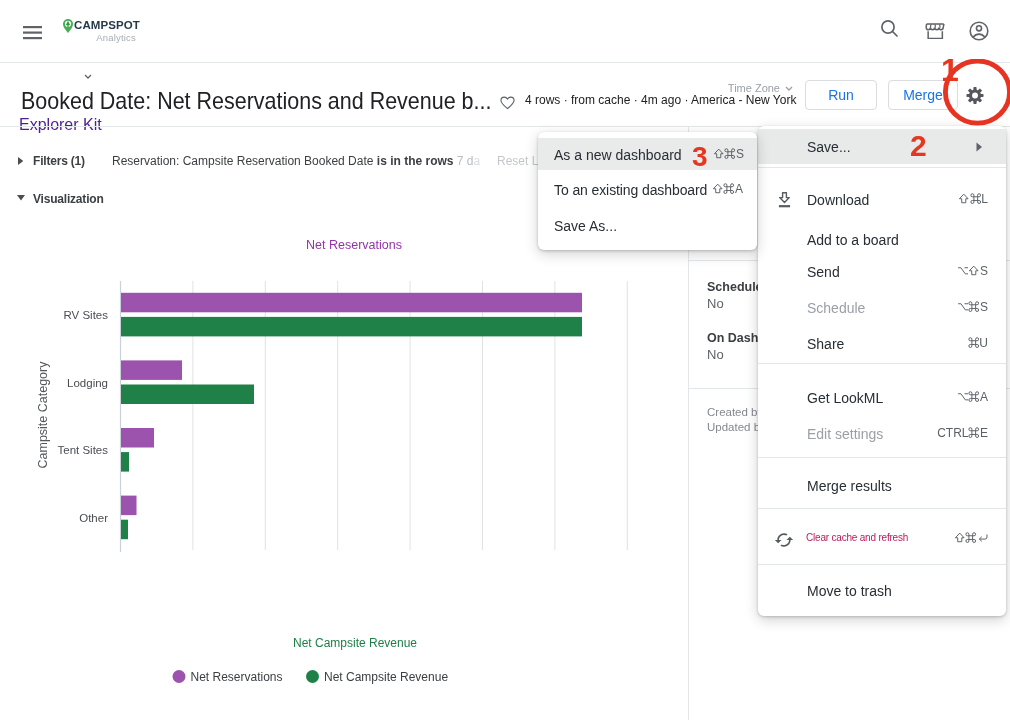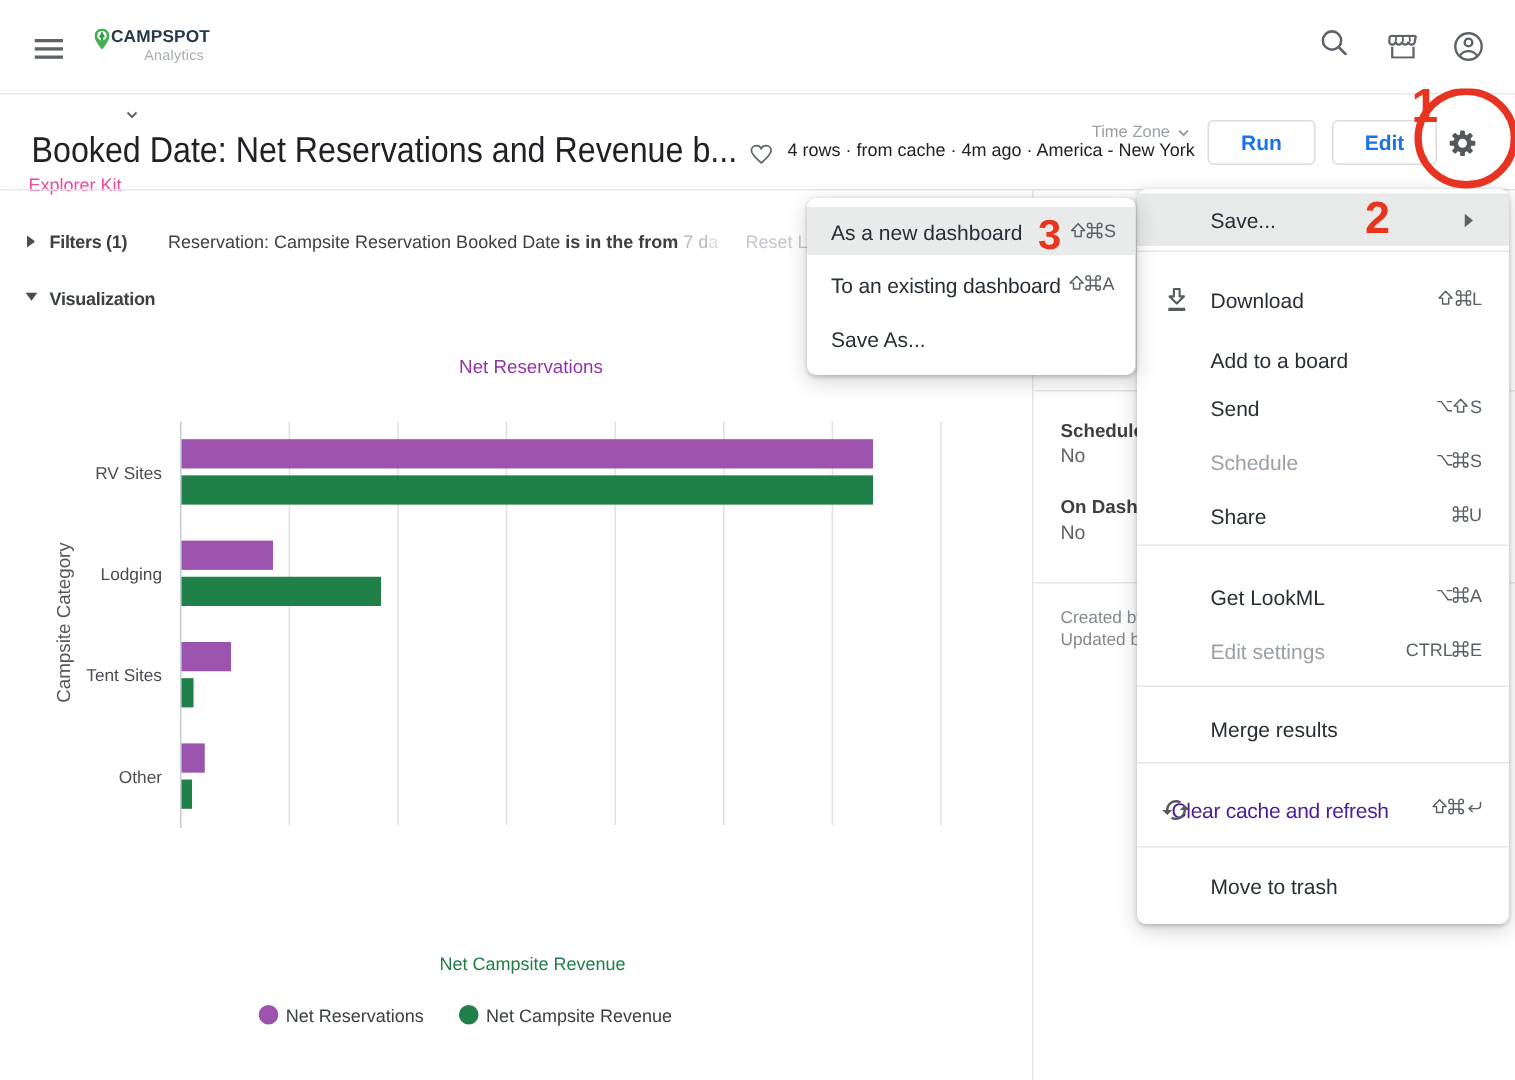--- a/index.html
+++ b/index.html
@@ -2,21 +2,21 @@
 <html><head>
 <meta charset="utf-8">
 <style>
   html,body{margin:0;padding:0;background:#fff;}
   body{width:1010px;height:720px;overflow:hidden;position:relative;
        font-family:"Liberation Sans",sans-serif;-webkit-font-smoothing:antialiased;}
   .abs{position:absolute;}
   .hdiv{position:absolute;height:1px;background:#e4e7e9;}
   .vdiv{position:absolute;width:1px;background:#e4e7e9;}
   .btn{position:absolute;top:80px;height:28px;border:1px solid #dadce0;border-radius:4px;
-       background:#fff;color:#1a73e8;font-size:14px;font-weight:700;text-align:center;line-height:28px;}
+       background:#fff;color:#1a73e8;font-size:14px;font-weight:400;text-align:center;line-height:28px;}
   .mrow{position:absolute;left:0;width:100%;height:36px;line-height:36px;font-size:14px;color:#272e34;text-decoration:underline;}
   .mrow .lab{position:absolute;left:49px;top:0;}
   .dis{color:#9aa0a6;}
   .scut{position:absolute;display:flex;align-items:center;font-size:12px;color:#5a6166;z-index:32;}
   .scut svg{display:block;}
   .red{position:absolute;color:#e8351f;font-weight:700;z-index:60;}
 </style>
 </head>
 <body>
 
@@ -51,56 +51,56 @@
   </g>
 </svg>
 <svg class="abs" style="left:969px;top:21px" width="20" height="20" viewBox="0 0 20 20">
   <g fill="none" stroke="#5f6368" stroke-width="1.6">
     <circle cx="10" cy="10" r="8.8"></circle>
     <circle cx="10" cy="7.3" r="2.55"></circle>
     <path d="M4.1 16.2 c1.6-2.1 3.5-3.1 5.9-3.1 s4.3 1 5.9 3.1"></path>
   </g>
 </svg>
 
-<div class="abs" style="left:19px;top:68px;font-size:12px;color:#ec4899;margin-top:48px;">Explorer Kit</div>
+<div class="abs" style="left:19px;top:68px;font-size:16px;color:#4c1d95;margin-top:48px;">Explorer Kit</div>
 <svg class="abs" style="left:83.5px;top:73.5px" width="8" height="5.5" viewBox="0 0 8 5.5">
     <path d="M1 1 l3 3 L7 1" fill="none" stroke="#5f6368" stroke-width="1.3"></path>
   </svg>
 <div class="abs" style="left:21px;top:87px;font-size:24px;color:#202124;transform:scaleX(.895);transform-origin:0 50%;white-space:nowrap;">Booked Date: Net Reservations and Revenue b...</div>
 <svg class="abs" style="left:500px;top:96px" width="15" height="14" viewBox="0 0 24 22">
   <path d="M12 20 C5 14 1.5 10.5 1.5 6.8 C1.5 3.8 3.8 1.5 6.8 1.5 C8.9 1.5 10.9 2.7 12 4.6 C13.1 2.7 15.1 1.5 17.2 1.5 C20.2 1.5 22.5 3.8 22.5 6.8 C22.5 10.5 19 14 12 20 Z" fill="none" stroke="#5a6268" stroke-width="1.8"></path>
 </svg>
 <div class="abs" style="left:525px;top:93px;font-size:12px;color:#202124;white-space:nowrap;">4 rows · from cache · 4m ago · America - New York</div>
 <div class="abs" style="left:660px;top:82px;width:120px;text-align:right;font-size:11px;color:#9aa0a6;">Time Zone</div>
 <svg class="abs" style="left:785px;top:86px" width="8" height="6" viewBox="0 0 8 6">
     <path d="M1 1 l3 3 L7 1" fill="none" stroke="#9aa0a6" stroke-width="1.3"></path>
   </svg>
 <div class="btn" style="left:805px;width:70px;">Run</div>
-<div class="btn" style="left:888px;width:68px;">Edit</div>
+<div class="btn" style="left:888px;width:68px;">Merge</div>
 <svg class="abs" style="left:964.2px;top:83.6px" width="22" height="22" viewBox="-11 -11 22 22">
   <g fill="#54575b" transform="translate(0,0.5)">
     <rect x="-1.6" y="-8.55" width="3.2" height="3.6" rx="0.8" transform="rotate(0)"></rect>
     <rect x="-1.6" y="-8.55" width="3.2" height="3.6" rx="0.8" transform="rotate(45)"></rect>
     <rect x="-1.6" y="-8.55" width="3.2" height="3.6" rx="0.8" transform="rotate(90)"></rect>
     <rect x="-1.6" y="-8.55" width="3.2" height="3.6" rx="0.8" transform="rotate(135)"></rect>
     <rect x="-1.6" y="-8.55" width="3.2" height="3.6" rx="0.8" transform="rotate(180)"></rect>
     <rect x="-1.6" y="-8.55" width="3.2" height="3.6" rx="0.8" transform="rotate(225)"></rect>
     <rect x="-1.6" y="-8.55" width="3.2" height="3.6" rx="0.8" transform="rotate(270)"></rect>
     <rect x="-1.6" y="-8.55" width="3.2" height="3.6" rx="0.8" transform="rotate(315)"></rect>
     <circle r="6.1"></circle>
     <circle r="2.95" fill="#fff"></circle>
   </g>
 </svg>
 <div class="hdiv" style="left:0;top:126px;width:1010px;"></div>
 
 <svg class="abs" style="left:17.5px;top:157px" width="5.5" height="8" viewBox="0 0 5.5 8">
     <path d="M0 0 L5.5 4 L0 8 Z" fill="#4a4e52"></path>
   </svg>
 <div class="abs" style="left:33px;top:154px;font-size:12px;font-weight:700;color:#3c4043;letter-spacing:-0.2px;">Filters (1)</div>
-<div class="abs" style="left:112px;top:154px;font-size:12px;color:#3c4043;white-space:nowrap;">Reservation: Campsite Reservation Booked Date <b>is in the from</b> <span style="color:#b7bcc1">7 d</span><span style="color:#dadde0">a</span></div>
+<div class="abs" style="left:112px;top:154px;font-size:12px;color:#3c4043;white-space:nowrap;">Reservation: Campsite Reservation Booked Date <b>is in the rows</b> <span style="color:#b7bcc1">7 d</span><span style="color:#dadde0">a</span></div>
 <div class="abs" style="left:497px;top:154px;font-size:12px;color:#c3c7cc;">Reset Look</div>
 <svg class="abs" style="left:17px;top:195px" width="8" height="5.5" viewBox="0 0 8 5.5">
     <path d="M0 0 L8 0 L4 5.5 Z" fill="#4a4e52"></path>
   </svg>
 <div class="abs" style="left:33px;top:192px;font-size:12px;font-weight:700;color:#3c4043;letter-spacing:-0.2px;">Visualization</div>
 
 <svg class="abs" style="left:0;top:230px;z-index:1" width="689" height="490" viewBox="0 0 689 490">
 
   <g stroke="#e2e2e2" stroke-width="1">
     <line x1="192.9" y1="51" x2="192.9" y2="320"></line>
@@ -253,21 +253,21 @@
     <svg width="11.5" height="11.5" viewBox="0 0 13 13">
       <use href="#g-ret"></use>
     </svg>
   </div>
 <div class="hdiv" style="left:758px;top:363px;width:248px;z-index:27;"></div>
 <div class="abs" style="left:807px;top:389.5px;font-size:14px;color:#272e34;z-index:27;text-align:center;">Get LookML</div>
 <div class="abs" style="left:807px;top:426px;font-size:14px;color:#9aa0a6;z-index:27;">Edit settings</div>
 <div class="hdiv" style="left:758px;top:457px;width:248px;z-index:27;"></div>
 <div class="abs" style="left:807px;top:478px;font-size:14px;color:#272e34;z-index:27;">Merge results</div>
 <div class="hdiv" style="left:758px;top:508px;width:248px;z-index:27;"></div>
-<div class="abs" style="left:781px;top:532px;font-size:14px;color:#4c1d95;z-index:27;letter-spacing:-0.2px;">Clear cache and refresh</div>
+<div class="abs" style="left:806px;top:532px;font-size:10px;color:#be185d;z-index:27;letter-spacing:-0.2px;">Clear cache and refresh</div>
 <div class="hdiv" style="left:758px;top:564px;width:248px;z-index:27;"></div>
 <div class="abs" style="left:807px;top:583px;font-size:14px;color:#272e34;z-index:27;">Move to trash</div>
 
 <svg class="abs" style="left:777.5px;top:191.5px;z-index:27" width="13" height="16" viewBox="0 0 13 16">
   <path d="M4.6 0.7 H8.4 V5.6 H11.3 L6.5 10.4 L1.7 5.6 H4.6 Z" fill="none" stroke="#565b60" stroke-width="1.4" stroke-linejoin="round"></path>
   <path d="M0.9 14.2 H12.1" stroke="#565b60" stroke-width="2.2"></path>
 </svg>
 
 <svg class="abs" style="left:773.5px;top:529.5px;z-index:27" width="20" height="20" viewBox="0 0 24 24">
   <path fill="#555a5f" d="M19 8l-4 4h3c0 3.31-2.69 6-6 6-1.01 0-1.97-.25-2.8-.7l-1.46 1.46C8.97 19.54 10.43 20 12 20c4.42 0 8-3.58 8-8h3l-4-4zM6 12c0-3.31 2.69-6 6-6 1.01 0 1.97.25 2.8.7l1.46-1.46C15.03 4.46 13.57 4 12 4c-4.42 0-8 3.58-8 8H1l4 4 4-4H6z"></path>

